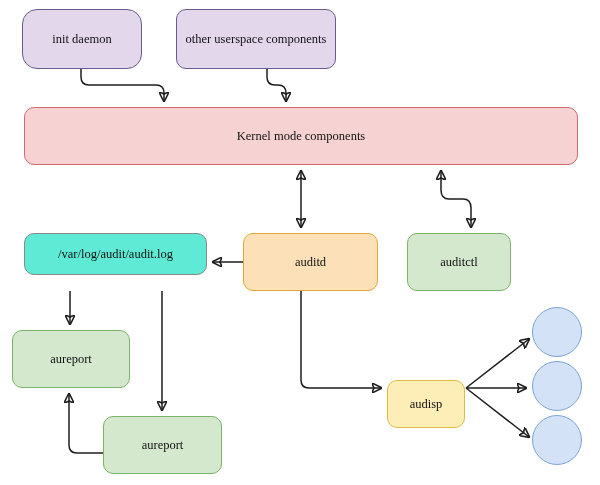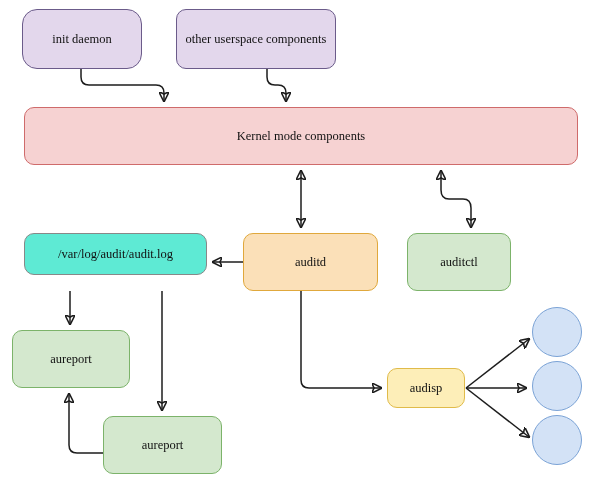--- a/index.html
+++ b/index.html
@@ -89,20 +89,20 @@
   </div>
   <div class="node" style="left: 407px; top: 233px; width: 104px; height: 58px; background: rgb(212, 232, 206); border-color: rgb(124, 179, 106);">
     <span>auditctl</span>
   </div>
   <div class="node" style="left: 12px; top: 330px; width: 118px; height: 58px; background: rgb(212, 232, 206); border-color: rgb(124, 179, 106);">
     <span>aureport</span>
   </div>
   <div class="node" style="left: 103px; top: 416px; width: 119px; height: 58px; background: rgb(212, 232, 206); border-color: rgb(124, 179, 106);">
     <span>aureport</span>
   </div>
-  <div class="node" style="left: 387px; top: 368px; width: 78px; height: 40px; background: rgb(253, 238, 184); border-color: rgb(224, 187, 74);">
+  <div class="node" style="left: 387px; top: 380px; width: 78px; height: 48px; background: rgb(253, 238, 184); border-color: rgb(224, 187, 74);">
     <span>audisp</span>
   </div>
   <div class="circle" style="left: 532px; top: 307px; width: 50px; height: 50px; background: rgb(211, 226, 246); border-color: rgb(123, 163, 214);"></div>
   <div class="circle" style="left: 532px; top: 361px; width: 50px; height: 50px; background: rgb(211, 226, 246); border-color: rgb(123, 163, 214);"></div>
   <div class="circle" style="left: 532px; top: 415px; width: 50px; height: 50px; background: rgb(211, 226, 246); border-color: rgb(123, 163, 214);"></div>
 
 </div>
 
 </body></html>

